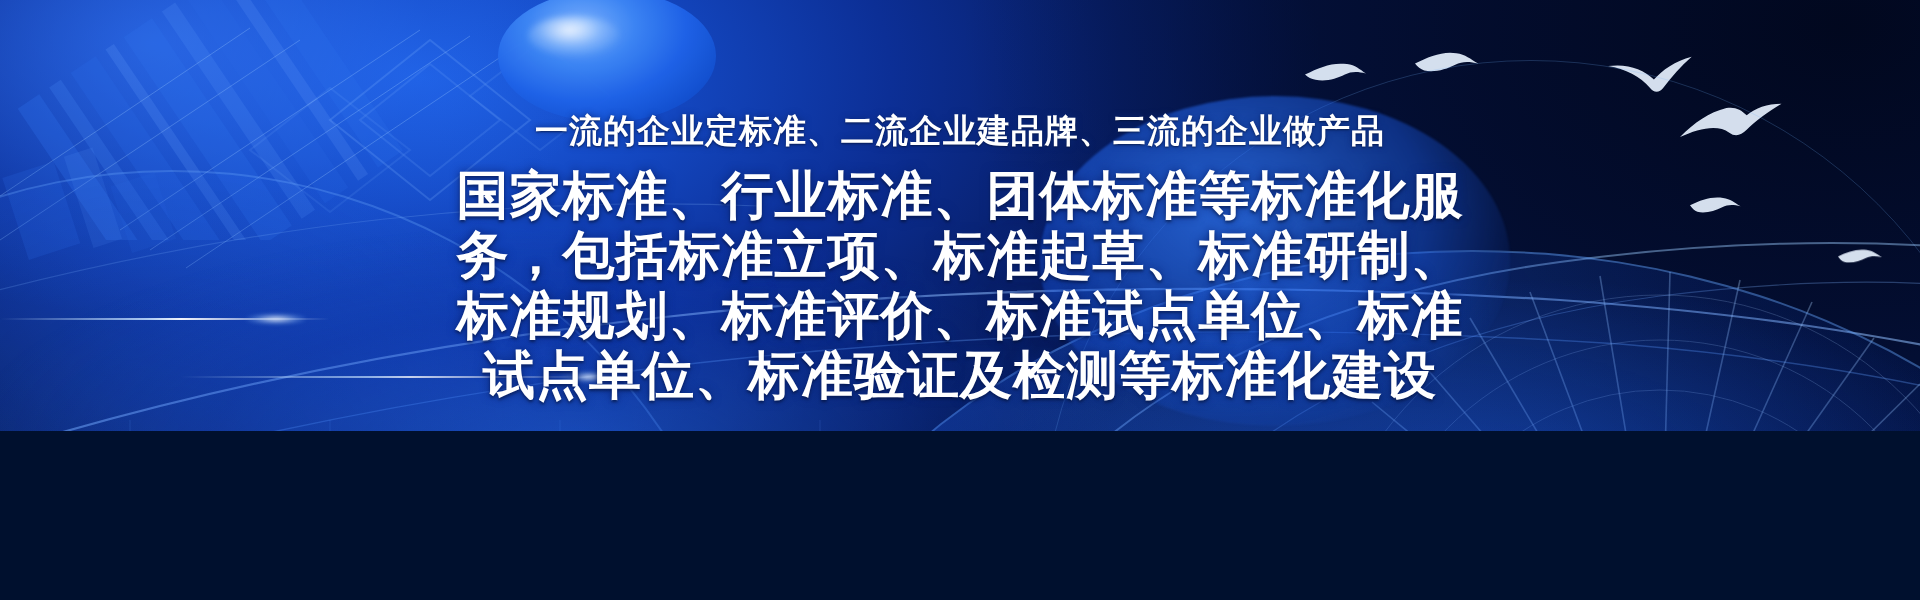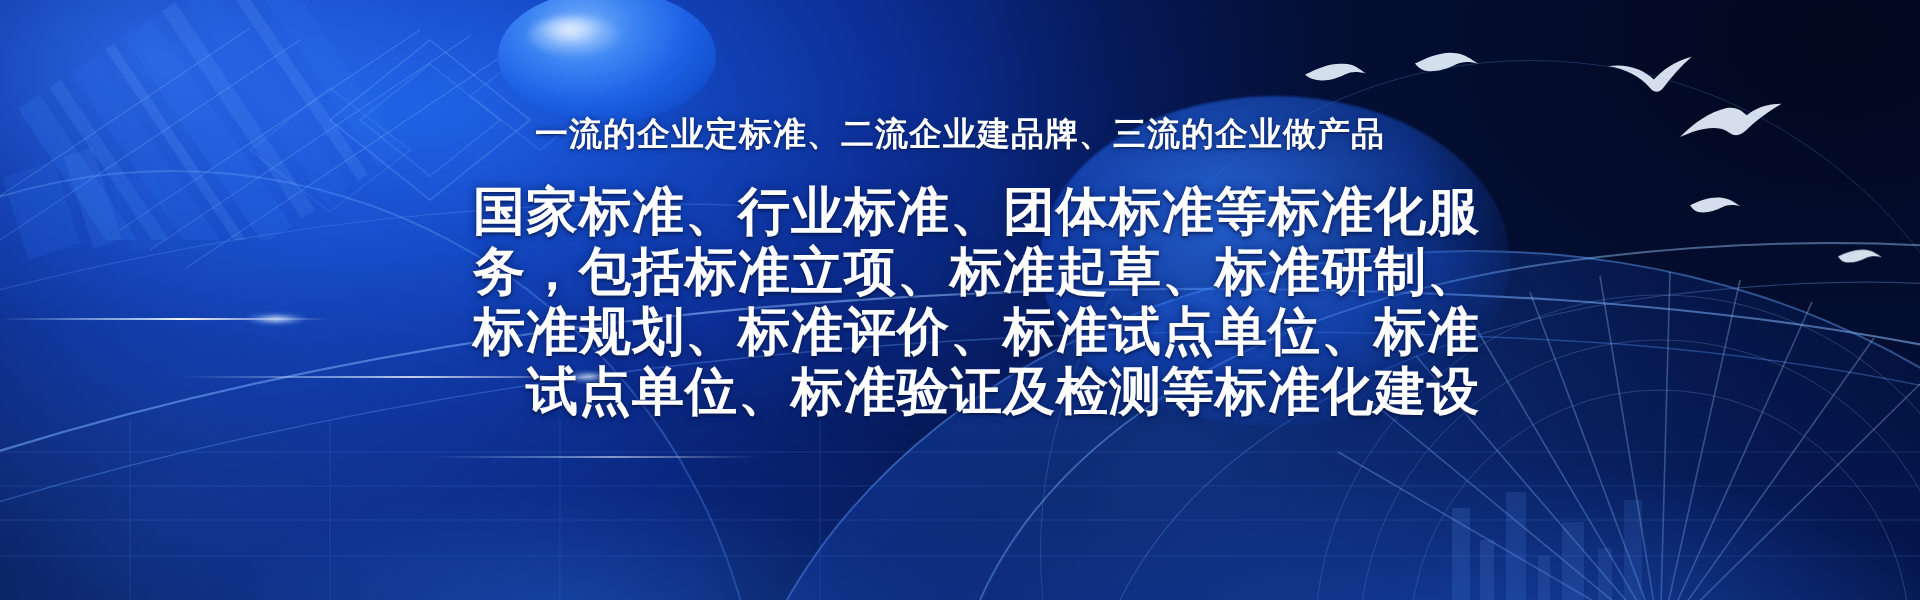--- a/index.html
+++ b/index.html
@@ -3,23 +3,23 @@
 <meta charset="utf-8">
 <style>
   html, body {
     margin: 0;
     padding: 0;
     background: #00102e;
   }
   #banner {
     position: relative;
     width: 1920px;
-    height: 600px;
+    height: 431px;
     overflow: hidden;
-    font-family: Liberation Serif, serif;
+    font-family: Liberation Mono, monospace;
     background: #0a2d8f;
   }
 
   
   .layer { position: absolute; inset: 0; pointer-events: none; }
 
   .bg-base {
     background:
       radial-gradient(ellipse 900px 520px at 22% 18%, #1f63e8 0%, #1449c4 26%, #0c2f96 52%, #071d63 78%, #04123f 100%),
       linear-gradient(100deg, #0b39a8 0%, #0a2f93 35%, #061c62 62%, #031238 85%, #020b26 100%);
@@ -139,30 +139,30 @@
   .headline {
     margin-top: 112px;
     font-size: 33px;
     line-height: 44px;
     font-weight: 700;
     color: #ffffff;
     letter-spacing: 1px;
     text-shadow: 0 0 6px rgba(10,40,120,0.9), 0 1px 2px rgba(0,0,0,0.55);
   }
   .paragraph {
-    margin-top: 26px;
+    margin-top: 14px;
     width: 1040px;
     margin-left: auto;
     margin-right: auto;
     font-size: 52px;
     line-height: 60px;
     font-weight: 700;
     color: #ffffff;
     letter-spacing: 1px;
-    text-align: right;
+    text-align: center;
     text-shadow: 0 0 10px rgba(8,36,120,0.95), 0 2px 3px rgba(0,0,0,0.5);
   }
 </style>
 </head>
 <body>
 
 <div id="banner">
 
   <div class="layer bg-base"></div>
   <div class="layer bg-left-glow"></div>

